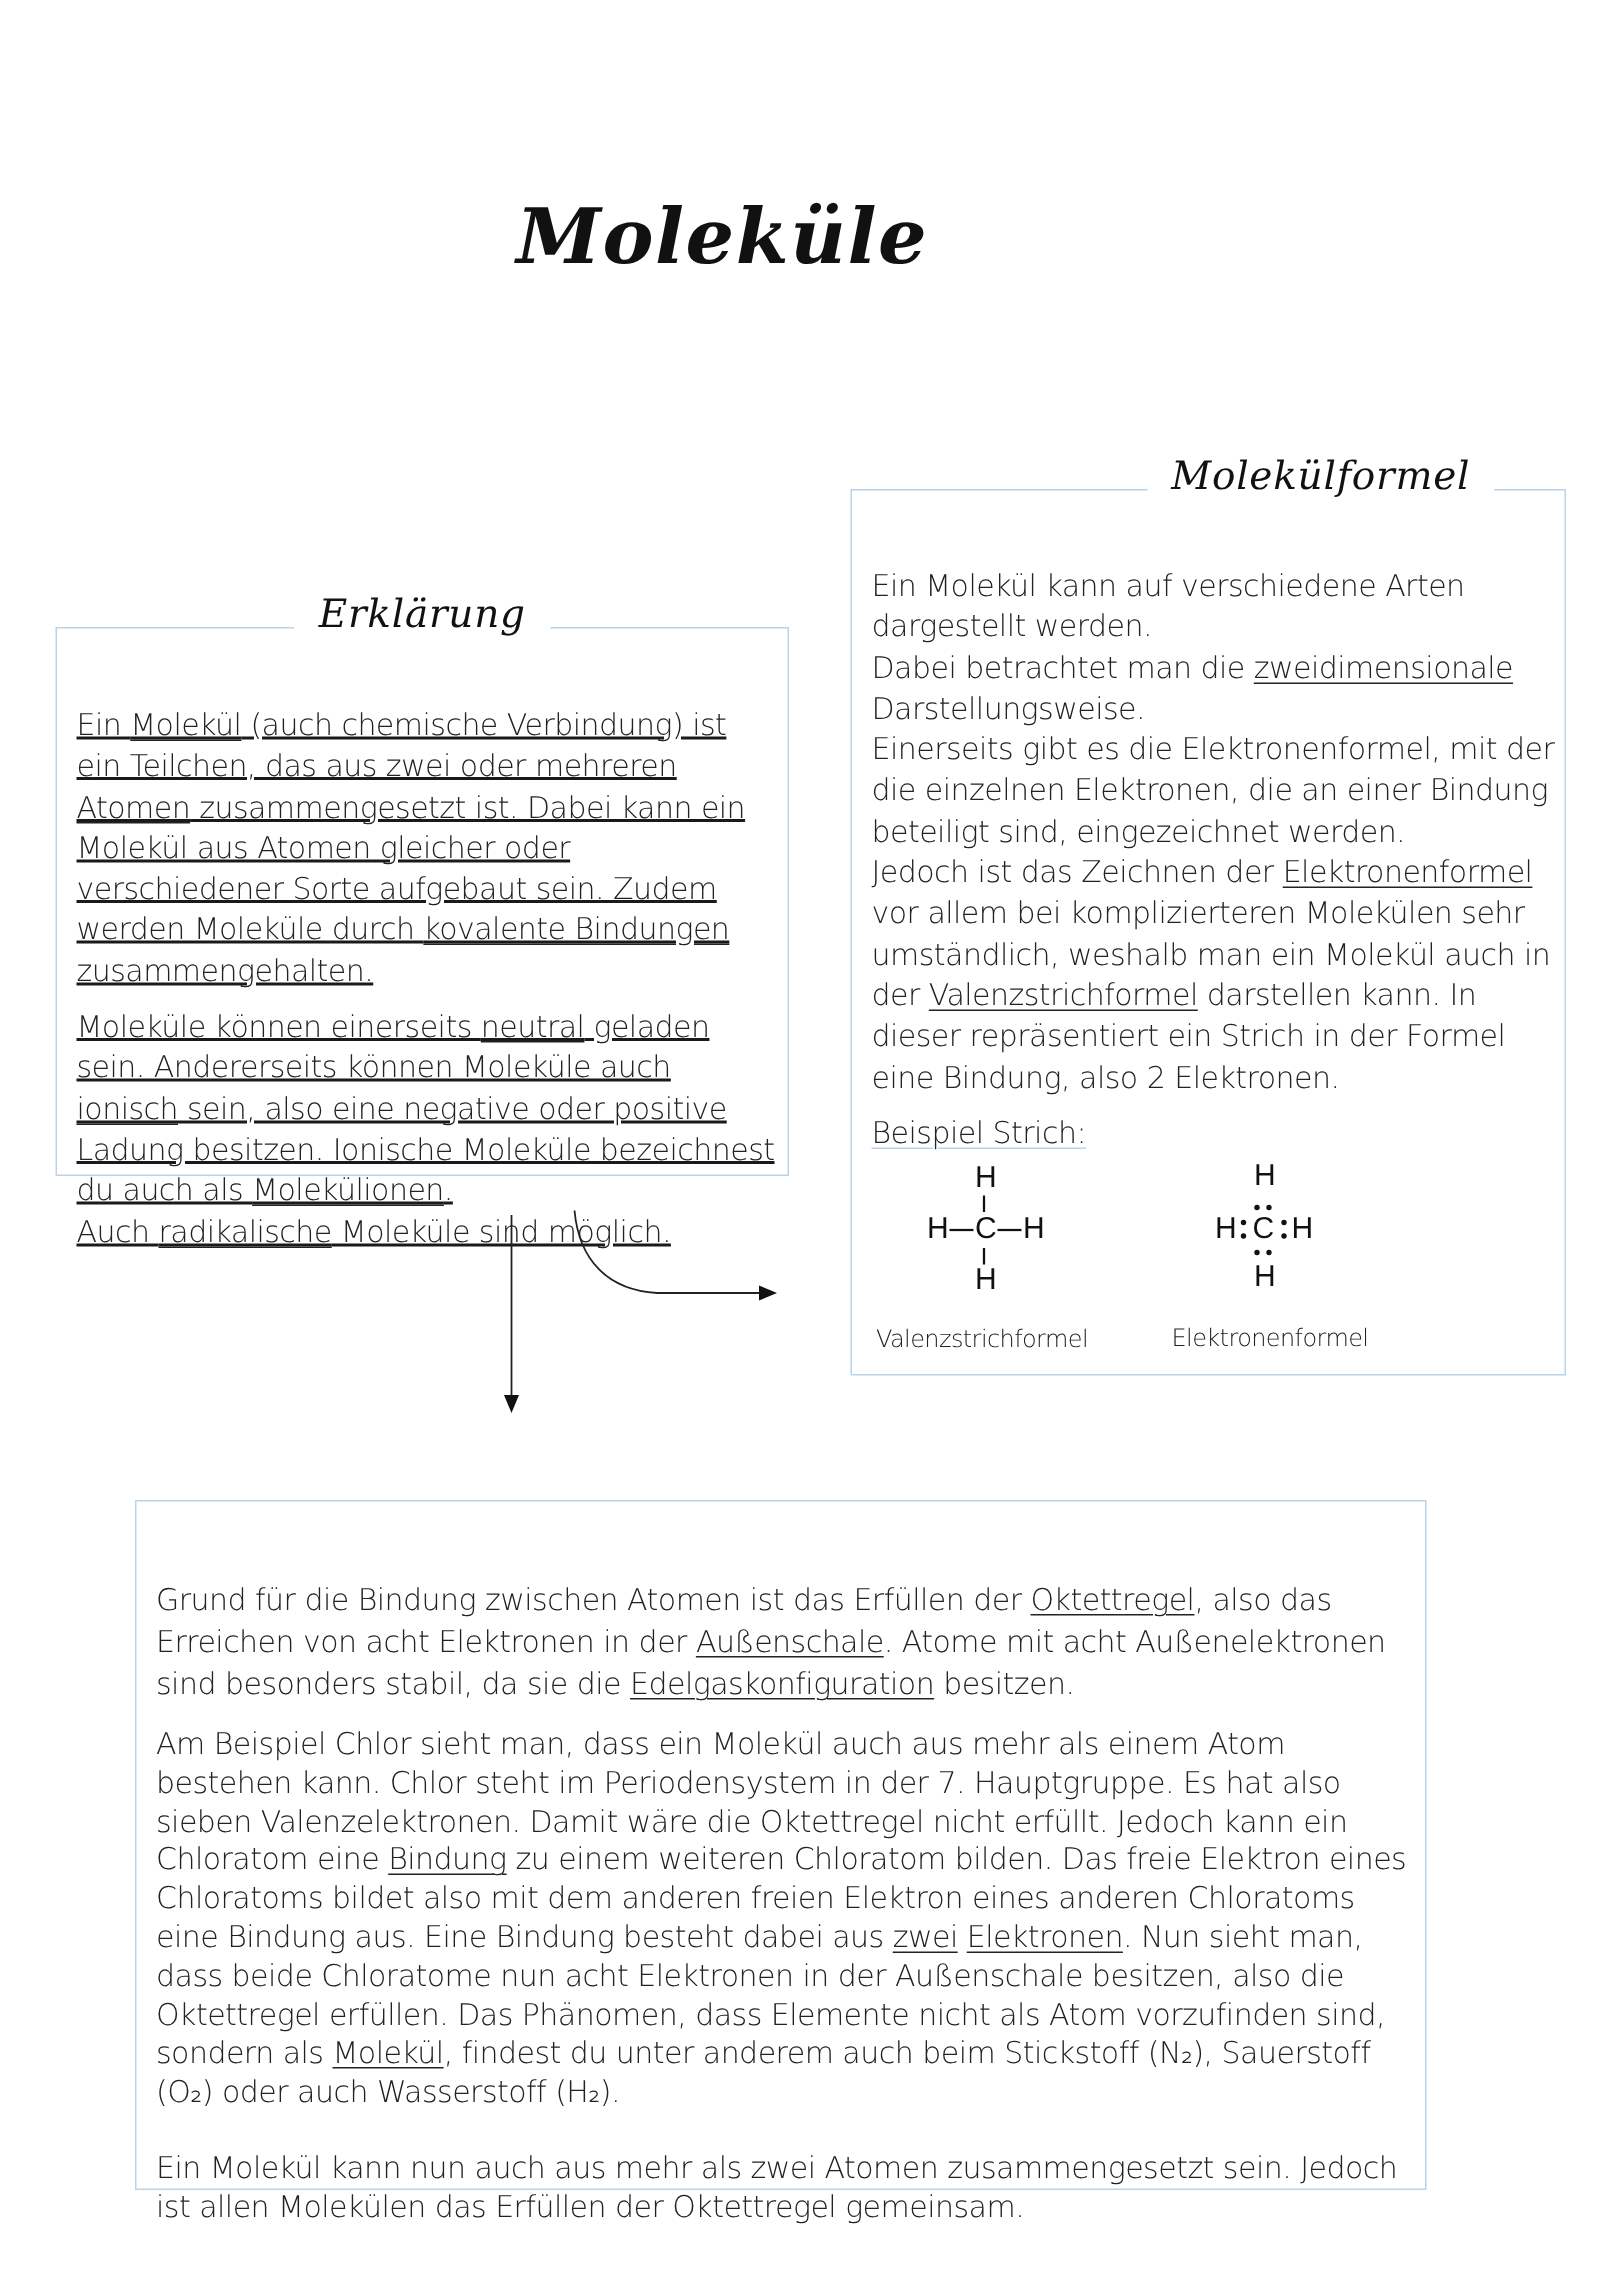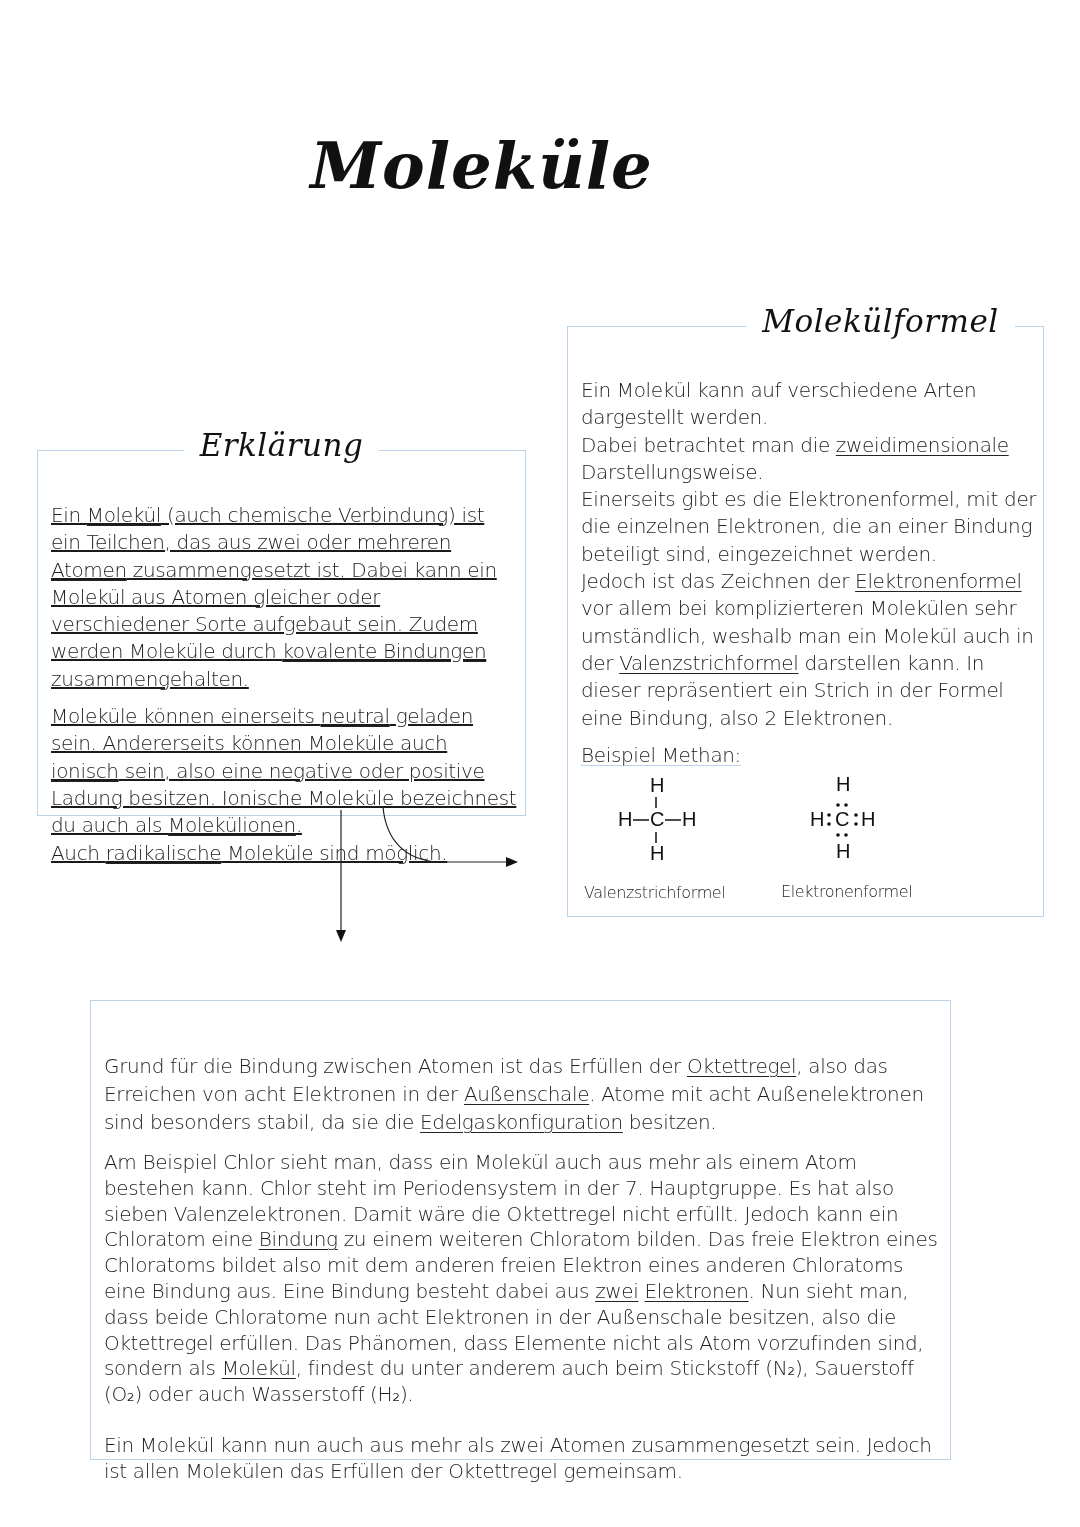--- a/index.html
+++ b/index.html
@@ -3,67 +3,67 @@
   <meta charset="utf-8">
   <style>
     html, body { margin: 0; padding: 0; background: #ffffff; }
     body {
       width: 1080px; height: 1527px; position: relative; overflow: hidden;
       font-family: "DejaVu Sans", sans-serif; color: #1a1a1a;
     }
     .title {
       position: absolute; left: 0; width: 963px; top: 128px; text-align: center;
       font-family: "DejaVu Serif", serif; font-style: italic; font-weight: bold;
-      font-size: 64px; letter-spacing: 1px; color: #111;
+      font-size: 51px; letter-spacing: 1px; color: #111;
     }
     .box {
       position: absolute; border: 1.5px solid #b9d4ea; background: #fff; box-sizing: border-box;
     }
     .box-heading {
       position: absolute; top: -26px; left: 0; right: 0; text-align: center;
       pointer-events: none;
     }
     .box-heading span {
       background: #fff; padding: 0 16px;
       font-family: "DejaVu Serif", serif; font-style: italic;
-      font-size: 31px; color: #111; letter-spacing: 0.5px;
+      font-size: 26px; color: #111; letter-spacing: 0.5px;
     }
     .para {
       font-family: "DejaVu Sans", sans-serif; font-weight: 200;
       font-size: 20px; line-height: 27.3px; color: #222; margin: 0;
       letter-spacing: -0.35px;
     }
     .para + .para { margin-top: 10px; }
     .u { text-decoration: underline; text-underline-offset: 3px; text-decoration-thickness: 1px; }
     .arrows { position: absolute; left: 0; top: 0; width: 1080px; height: 1527px; pointer-events: none; }
     .formula { position: absolute; font-family: "Liberation Sans", sans-serif; font-size: 20px; color: #111; }
     .caption { position: absolute; font-family: "DejaVu Sans", sans-serif; font-size: 16px; color: #222; font-weight: 200; letter-spacing: -0.4px; }
   </style>
 </head>
 <body>
 
 <div class="title">Moleküle</div>
 
-<div class="box" style="left:37px; top:450px; width:489px; height:366px;">
+<div class="box" style="left:37px; top:418px; width:489px; height:366px;">
   <div class="box-heading" style="top:-24px;">
     <span>Erklärung</span>
   </div>
   <div style="position:absolute; left:13px; top:51px; width:466px;text-decoration:underline;">
     <p class="para"><span>Ein </span><span class="u">Molekül</span><span> (auch chemische Verbindung) ist ein Teilchen, das aus zwei oder mehreren </span><span class="u">Atomen</span><span> zusammengesetzt ist. Dabei kann ein Molekül aus Atomen gleicher oder verschiedener Sorte aufgebaut sein. Zudem werden Moleküle durch </span><span class="u">kovalente Bindungen</span><span> zusammengehalten.</span></p>
     <p class="para"><span>Moleküle können einerseits </span><span class="u">neutral</span><span> geladen sein. Andererseits können Moleküle auch </span><span class="u">ionisch</span><span> sein, also eine negative oder positive Ladung besitzen. Ionische Moleküle bezeichnest du auch als </span><span class="u">Molekülionen</span><span>.</span><br><span>Auch </span><span class="u">radikalische</span><span> Moleküle sind möglich.</span></p>
   </div>
 </div>
 
 <div class="box" style="left:567px; top:326px; width:477px; height:591px;">
   <div class="box-heading" style="top:-24px; left:150px;">
     <span>Molekülformel</span>
   </div>
   <div style="position:absolute; left:13px; top:50px; width:458px;">
     <p class="para"><span>Ein Molekül kann auf verschiedene Arten dargestellt werden.</span><br><span>Dabei betrachtet man die </span><span class="u">zweidimensionale</span><span> Darstellungsweise.</span><br><span>Einerseits gibt es die Elektronenformel, mit der die einzelnen Elektronen, die an einer Bindung beteiligt sind, eingezeichnet werden.</span><br><span>Jedoch ist das Zeichnen der </span><span class="u">Elektronenformel</span><span> vor allem bei komplizierteren Molekülen sehr umständlich, weshalb man ein Molekül auch in der </span><span class="u">Valenzstrichformel</span><span> darstellen kann. In dieser repräsentiert ein Strich in der Formel eine Bindung, also 2 Elektronen.</span></p>
-    <p class="para"><span class="u" style="text-decoration-color:#b9d4ea;">Beispiel Methan:</span></p>
+    <p class="para"><span class="u" style="text-decoration-color:#b9d4ea;">Beispiel Strich:</span></p>
   </div>
 
   <div>
     <div class="formula" style="left:82px; top:447px;">H</div>
     <div class="formula" style="left:82px; top:515px;">H</div>
     <div class="formula" style="left:50px; top:481px;">H</div>
     <div class="formula" style="left:82px; top:481px;">C</div>
     <div class="formula" style="left:114px; top:481px;">H</div>
     <svg style="position:absolute; left:0; top:0;" width="477" height="591">
       <line x1="88" y1="470" x2="88" y2="481" stroke="#111" stroke-width="1.5"></line>

